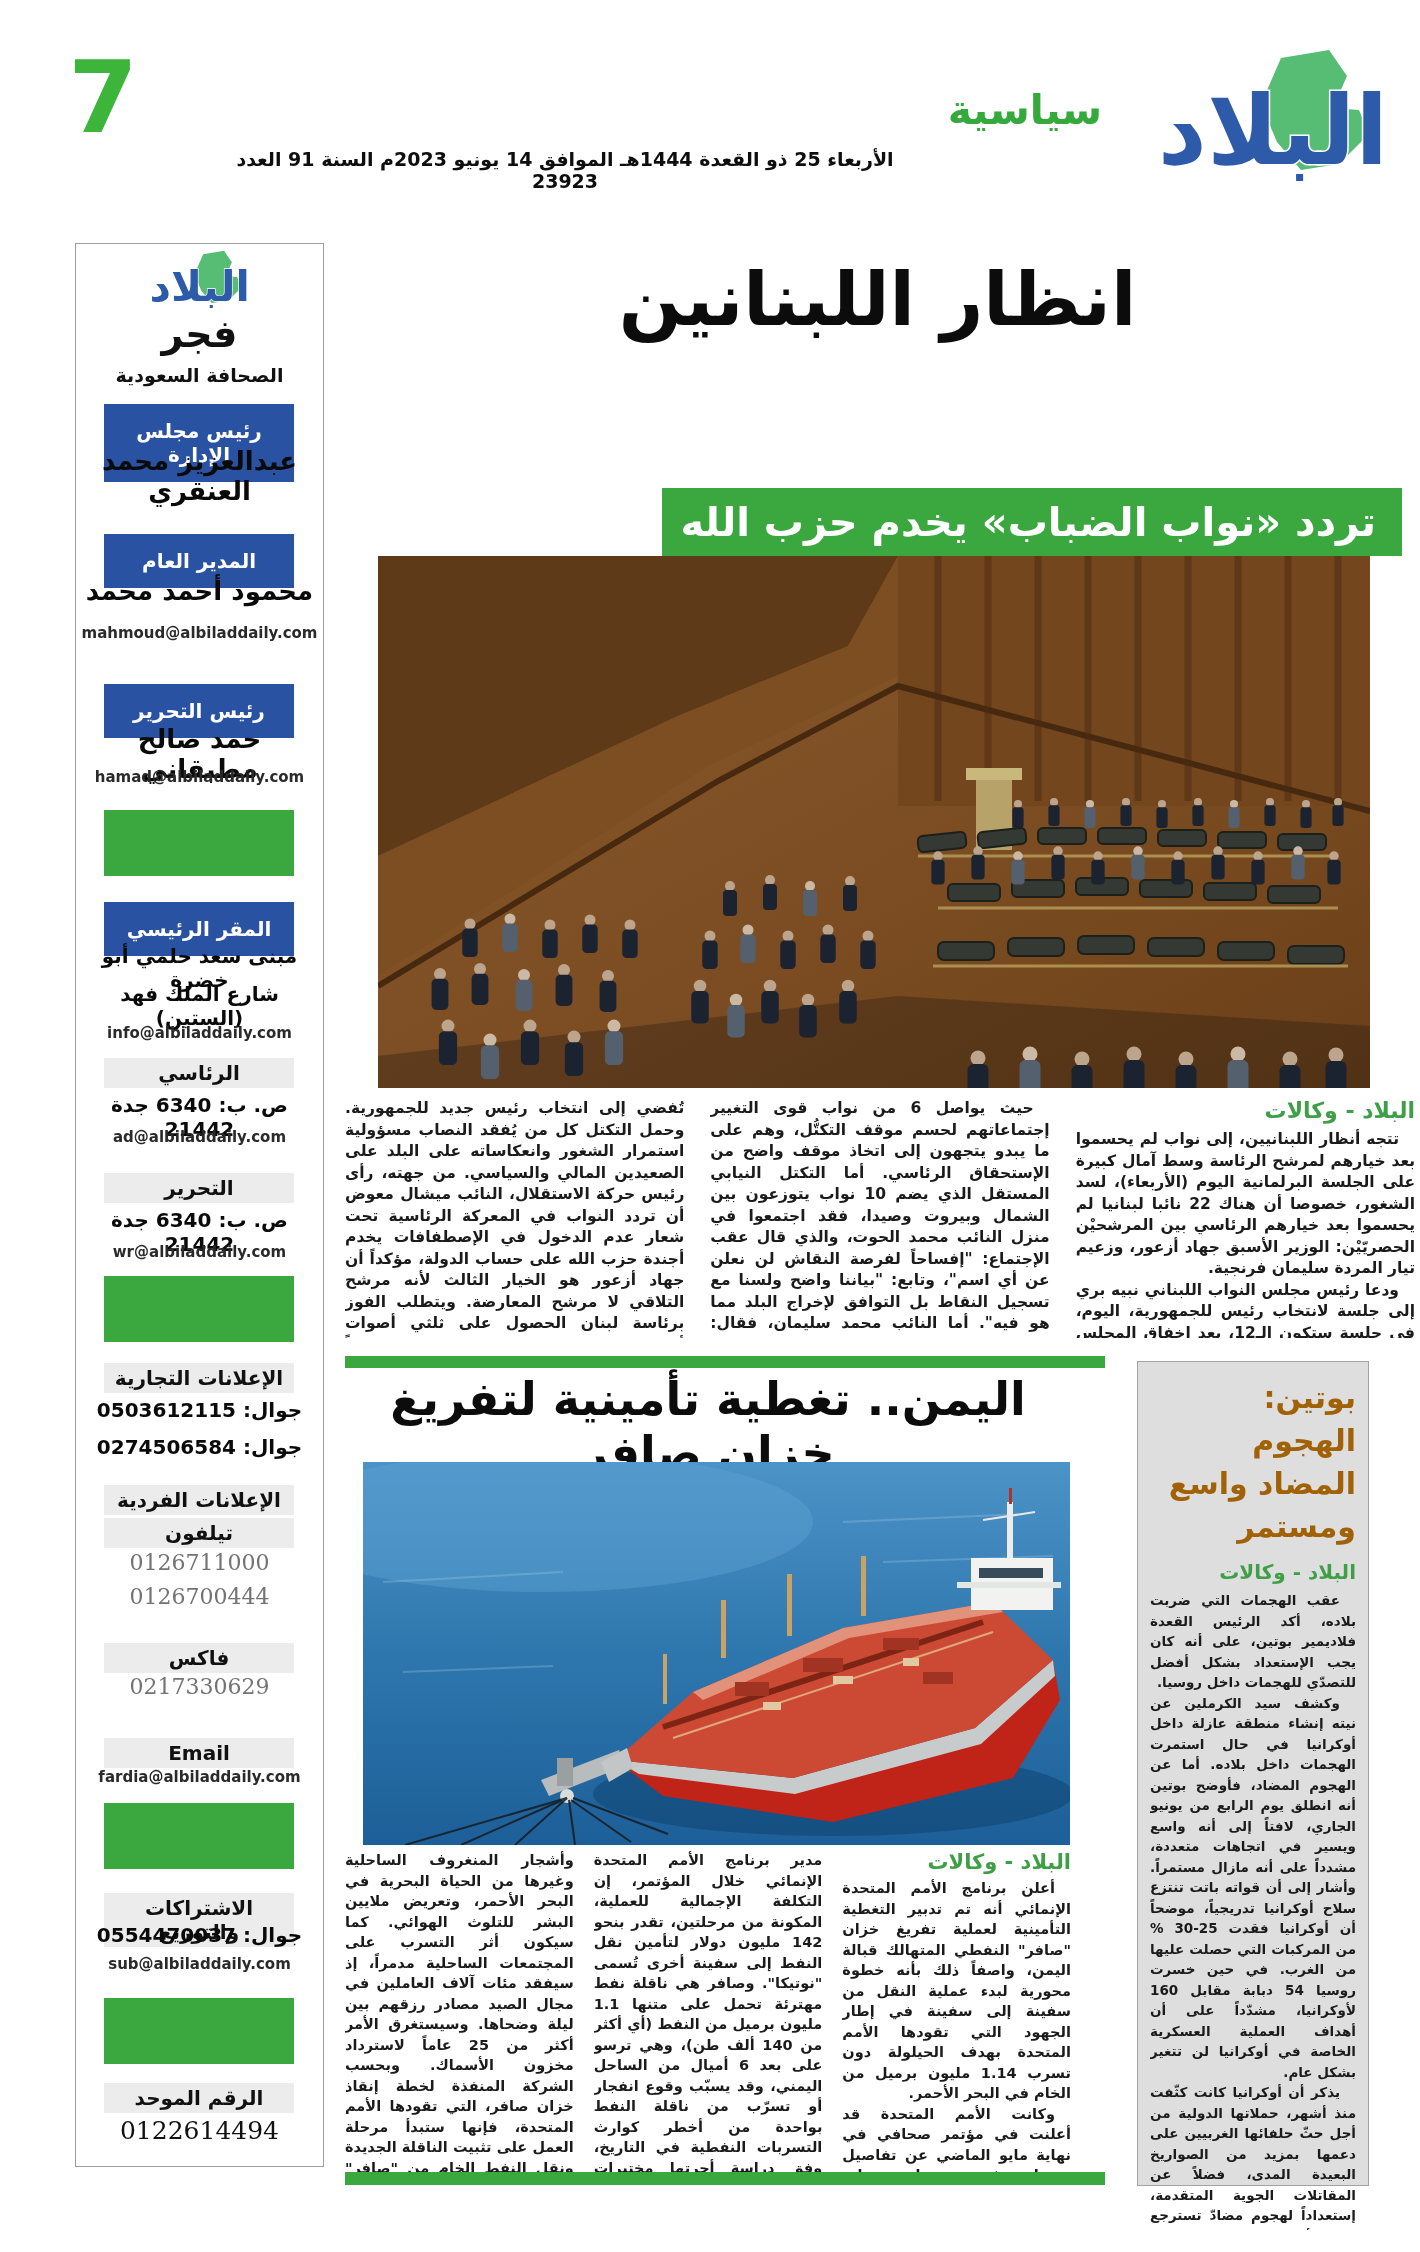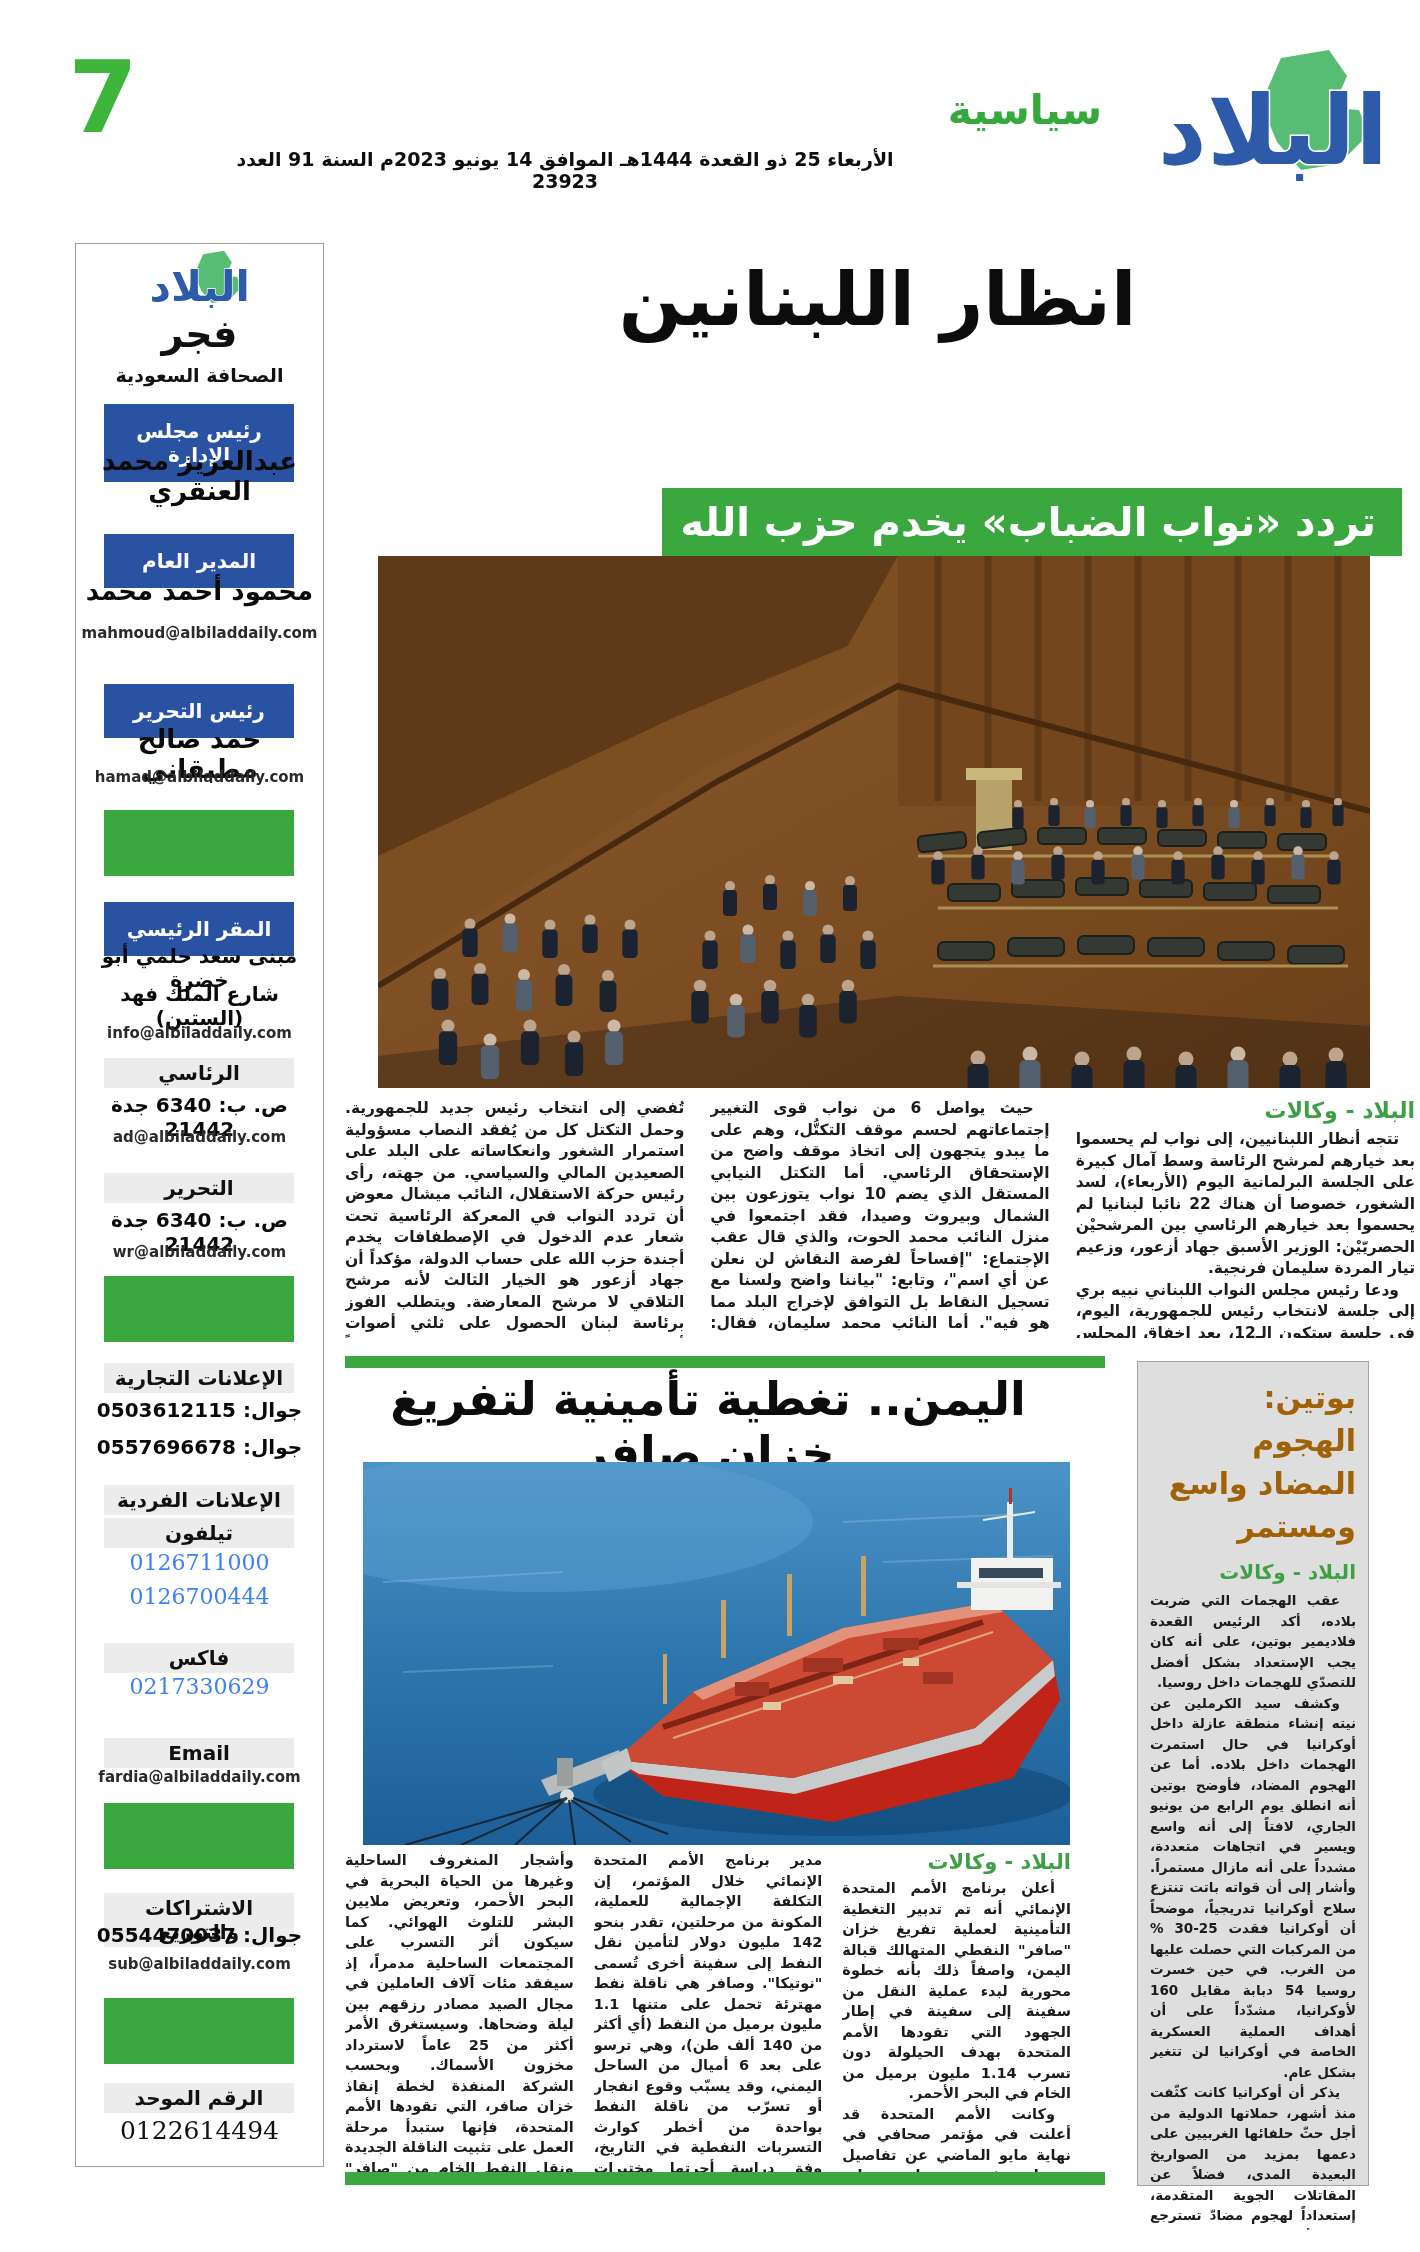--- a/index.html
+++ b/index.html
@@ -14,21 +14,21 @@
   #section-label{left:940px;top:86px;width:170px;font-size:41px;font-weight:bold;color:#36a93c;text-align:center;}
   #logo-main{left:1133px;top:48px;width:277px;height:147px;}
   
   #sidebar{left:75px;top:243px;width:247px;height:1922px;border:1px solid #9b9f9b;background:#fff;}
   .sb{position:absolute;left:0;width:247px;text-align:center;direction:rtl;}
   .sb-banner-blue{left:28px;width:190px;background:#2a52a2;color:#fff;font-weight:bold;font-size:20px;padding:15px 0;}
   .sb-banner-gray{left:28px;width:190px;background:#ececec;color:#111;font-weight:bold;font-size:20px;padding:3px 0;}
   .sb-name{font-size:26px;font-weight:bold;color:#0a0a0a;}
   .sb-line{font-size:20px;font-weight:bold;color:#0a0a0a;}
   .sb-email{font-size:15px;color:#2a2a2a;font-weight:bold;}
-  .sb-num{font-family:"DejaVu Serif",serif;font-size:22px;color:#3b82f6;}
+  .sb-num{font-family:"DejaVu Serif",serif;font-size:22px;color:#737373;}
   .sb-green{position:absolute;left:28px;width:190px;height:66px;background:#3aa83e;}
   #sb-fajr{font-size:38px;font-weight:bold;}
   #sb-tagline{font-size:19px;font-weight:bold;}
   #sb-unified-num{font-family:"DejaVu Serif",serif;font-size:25px;}
   
   #lead-headline{left:340px;top:240px;width:1075px;text-align:center;direction:rtl;font-size:74px;line-height:119px;font-weight:bold;color:#0c0c0c;}
   #lead-kicker{left:662px;top:488px;width:740px;height:68px;background:#3aa83e;color:#fff;font-size:40px;font-weight:bold;direction:rtl;display:flex;align-items:center;padding-right:26px;box-sizing:border-box;}
   #parliament-photo{left:378px;top:556px;width:992px;height:532px;}
   #lead-cols{left:345px;top:1098px;width:1070px;height:240px;display:flex;direction:rtl;gap:26px;}
   .col{flex:1 1 0;overflow:hidden;direction:rtl;}
@@ -99,21 +99,21 @@
   <div class="sb sb-email" style="top:884px;">ad@albiladdaily.com</div>
 
   <div class="sb sb-banner-gray" style="top:929px;">التحرير</div>
   <div class="sb sb-line" style="top:964px;">ص. ب: 6340 جدة 21442</div>
   <div class="sb sb-email" style="top:999px;">wr@albiladdaily.com</div>
 
   <div class="sb-green" style="top:1032px;"></div>
 
   <div class="sb sb-banner-gray" style="top:1119px;">الإعلانات التجارية</div>
   <div class="sb sb-line" style="top:1154px;">جوال: 0503612115</div>
-  <div class="sb sb-line" style="top:1191px;">جوال: 0557696678</div>
+  <div class="sb sb-line" style="top:1191px;">جوال: 0274506584</div>
 
   <div class="sb sb-banner-gray" style="top:1241px;">الإعلانات الفردية</div>
   <div class="sb sb-banner-gray" style="top:1274px;">تيلفون</div>
   <div class="sb sb-num" style="top:1306px;">0126711000</div>
   <div class="sb sb-num" style="top:1340px;">0126700444</div>
 
   <div class="sb sb-banner-gray" style="top:1399px;">فاكس</div>
   <div class="sb sb-num" style="top:1430px;">0217330629</div>
 
   <div class="sb sb-banner-gray" style="top:1494px;">Email</div>

